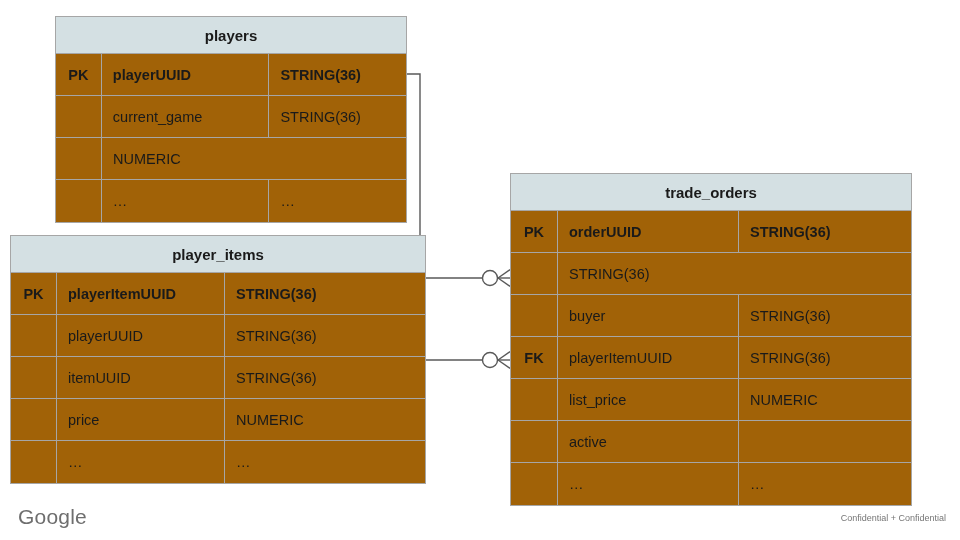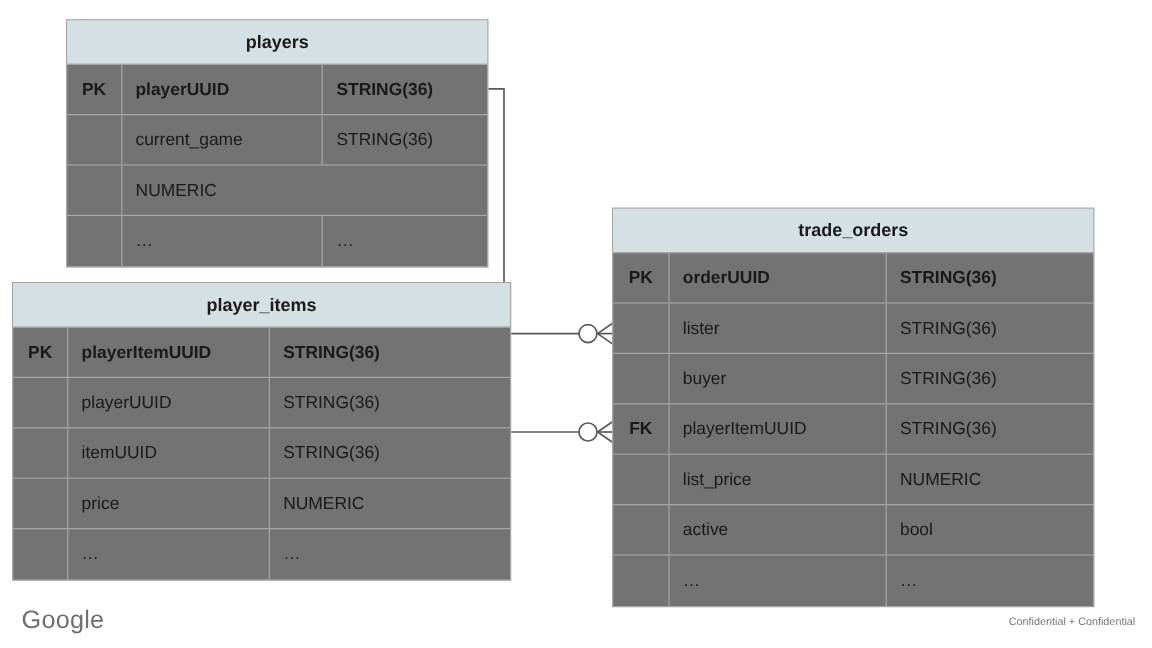--- a/index.html
+++ b/index.html
@@ -53,21 +53,21 @@
     border-bottom: 1px solid #a6a6a6;
     background: #d4e0e3;
     white-space: nowrap;
   }
 
   .entity-row {
     box-sizing: border-box;
     display: flex;
     height: 42px;
     border-bottom: 1px solid #a6a6a6;
-    background: #737373;
+    background: #a16207;
   }
   .entity-row:last-child {
     border-bottom: none;
   }
 
   .cell {
     box-sizing: border-box;
     display: flex;
     align-items: center;
     font-size: 14.5px;
@@ -218,42 +218,40 @@
   <div class="entity t-orders" style="left:510px; top:173px; width:402px;">
     <div class="entity-title">trade_orders</div>
 
     <div class="entity-row row-pk">
       <div class="cell cell-key">PK</div>
       <div class="cell cell-name">orderUUID</div>
       <div class="cell cell-type">STRING(36)</div>
     </div>
     <div class="entity-row">
       <div class="cell cell-key"></div>
-      <div class="cell cell-name">lister</div>
       <div class="cell cell-type">STRING(36)</div>
     </div>
     <div class="entity-row">
       <div class="cell cell-key"></div>
       <div class="cell cell-name">buyer</div>
       <div class="cell cell-type">STRING(36)</div>
     </div>
     <div class="entity-row">
       <div class="cell cell-key">FK</div>
       <div class="cell cell-name">playerItemUUID</div>
       <div class="cell cell-type">STRING(36)</div>
     </div>
     <div class="entity-row">
       <div class="cell cell-key"></div>
       <div class="cell cell-name">list_price</div>
       <div class="cell cell-type">NUMERIC</div>
     </div>
     <div class="entity-row">
       <div class="cell cell-key"></div>
       <div class="cell cell-name">active</div>
-      <div class="cell cell-type">bool</div>
     </div>
     <div class="entity-row">
       <div class="cell cell-key"></div>
       <div class="cell cell-name">…</div>
       <div class="cell cell-type">…</div>
     </div>
   </div>
 
   <div class="google-logo">Google</div>
   <div class="footer-note">Confidential + Confidential</div>

